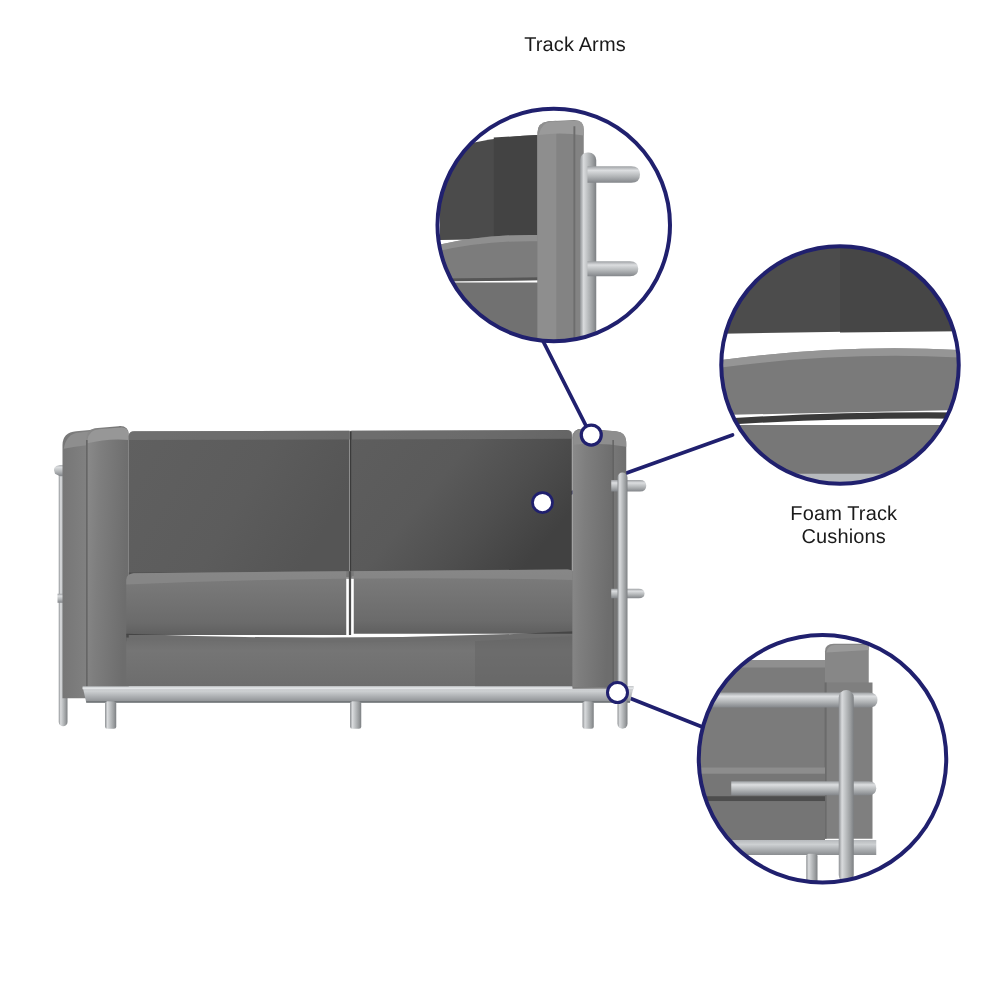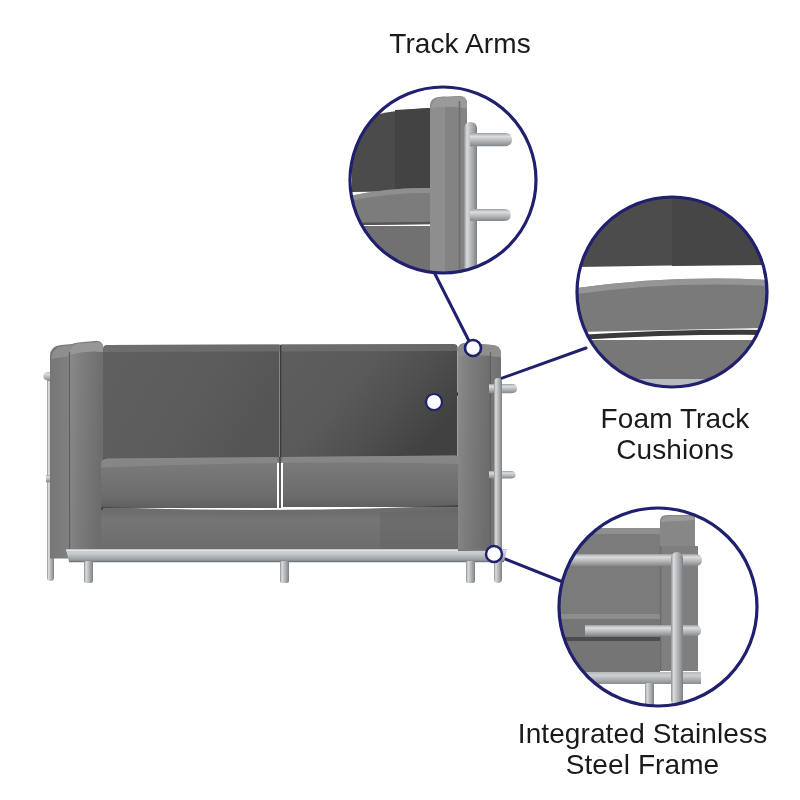--- a/index.html
+++ b/index.html
@@ -21,21 +21,21 @@
     left: 0;
     top: 0;
     width: 800px;
     height: 800px;
   }
   .callout-label {
     position: absolute;
     text-align: center;
     color: #1a1a1a;
     font-family: "Liberation Sans", sans-serif;
-    font-size: 28px;
+    font-size: 16px;
     font-weight: 400;
     line-height: 1.12;
     letter-spacing: 0.1px;
     white-space: pre-line;
     user-select: none;
   }
   #label-track-arms {
     left: 330px;
     top: 28px;
     width: 260px;
@@ -274,16 +274,14 @@
       <circle cx="434" cy="402" r="8" fill="#ffffff" stroke="#20206e" stroke-width="2.2"></circle>
       <circle cx="494" cy="554" r="8" fill="#ffffff" stroke="#20206e" stroke-width="2.4"></circle>
     </g>
   </svg>
 
   <div class="callout-label" id="label-track-arms">Track Arms</div>
 
   <div class="callout-label" id="label-foam">Foam Track
 Cushions</div>
 
-  <div class="callout-label" id="label-frame">Integrated Stainless
-Steel Frame</div>
 
 </div>
 
 </body></html>

